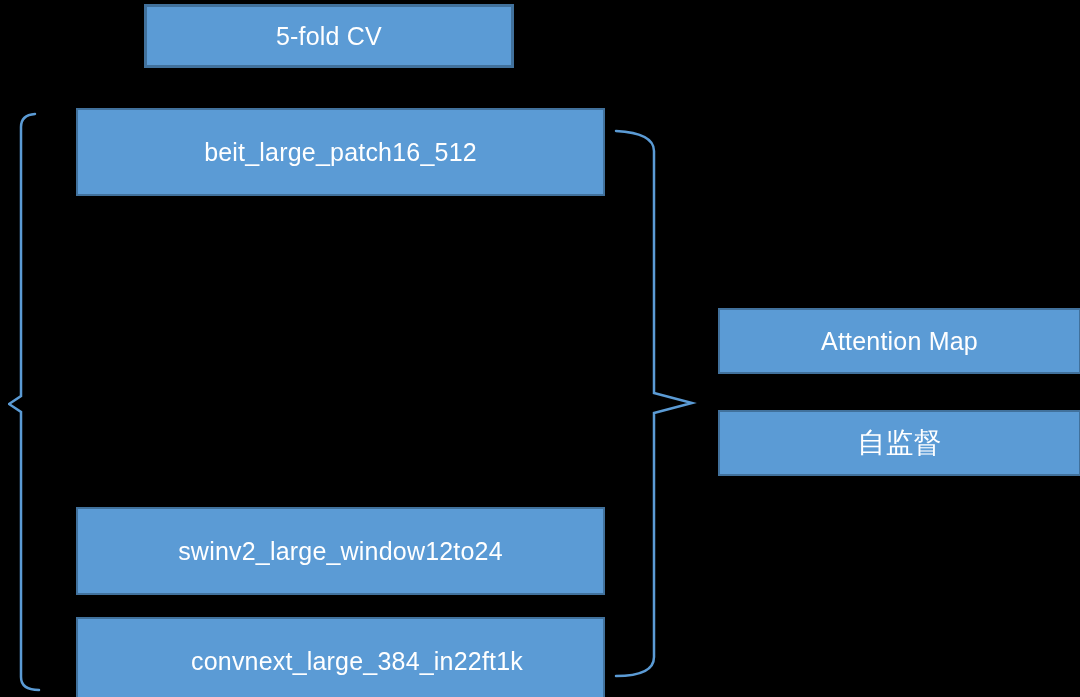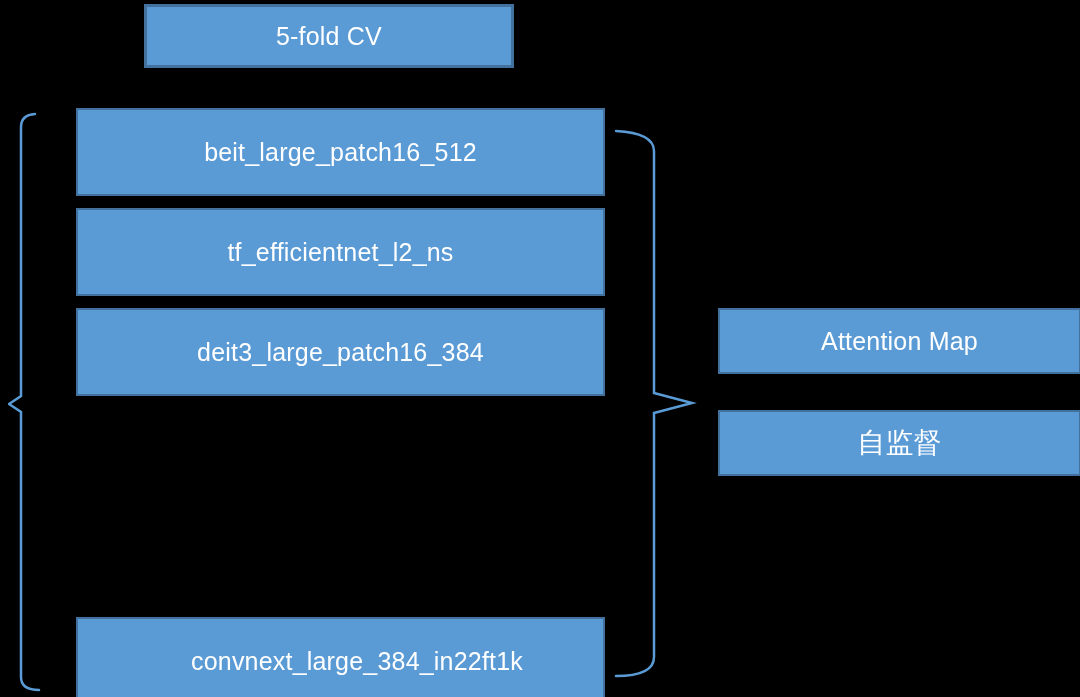--- a/index.html
+++ b/index.html
@@ -65,25 +65,24 @@
 </style>
 </head>
 <body>
 
 <div class="canvas">
 
   <div class="box top-box">5-fold CV</div>
 
   <div class="box model-box m0">beit_large_patch16_512</div>
 
-  <div class="box model-box m1">tf_efficientnet_l2_ns</div>
-
-  <div class="box model-box m2">deit3_large_patch16_384</div>
 
 
+
+  <div class="box model-box m4">swinv2_large_window12to24</div>
 
   <div class="box model-box m5">convnext_large_384_in22ft1k</div>
 
   <div class="box right-box r1">自监督</div>
 
   <div class="box right-box r0">Attention Map</div>
 
   <svg class="brace-overlay" viewBox="0 0 1080 697" xmlns="http://www.w3.org/2000/svg">
     <path d="M 27 114 Q 13 115 13 127 L 13 396 L 1 404 L 13 412 L 13 677 Q 13 690 31 690"></path>
     <path d="M 608 131 Q 646 133 646 151 L 646 393 L 684 403 L 646 413 L 646 657 Q 646 676 608 676"></path>

